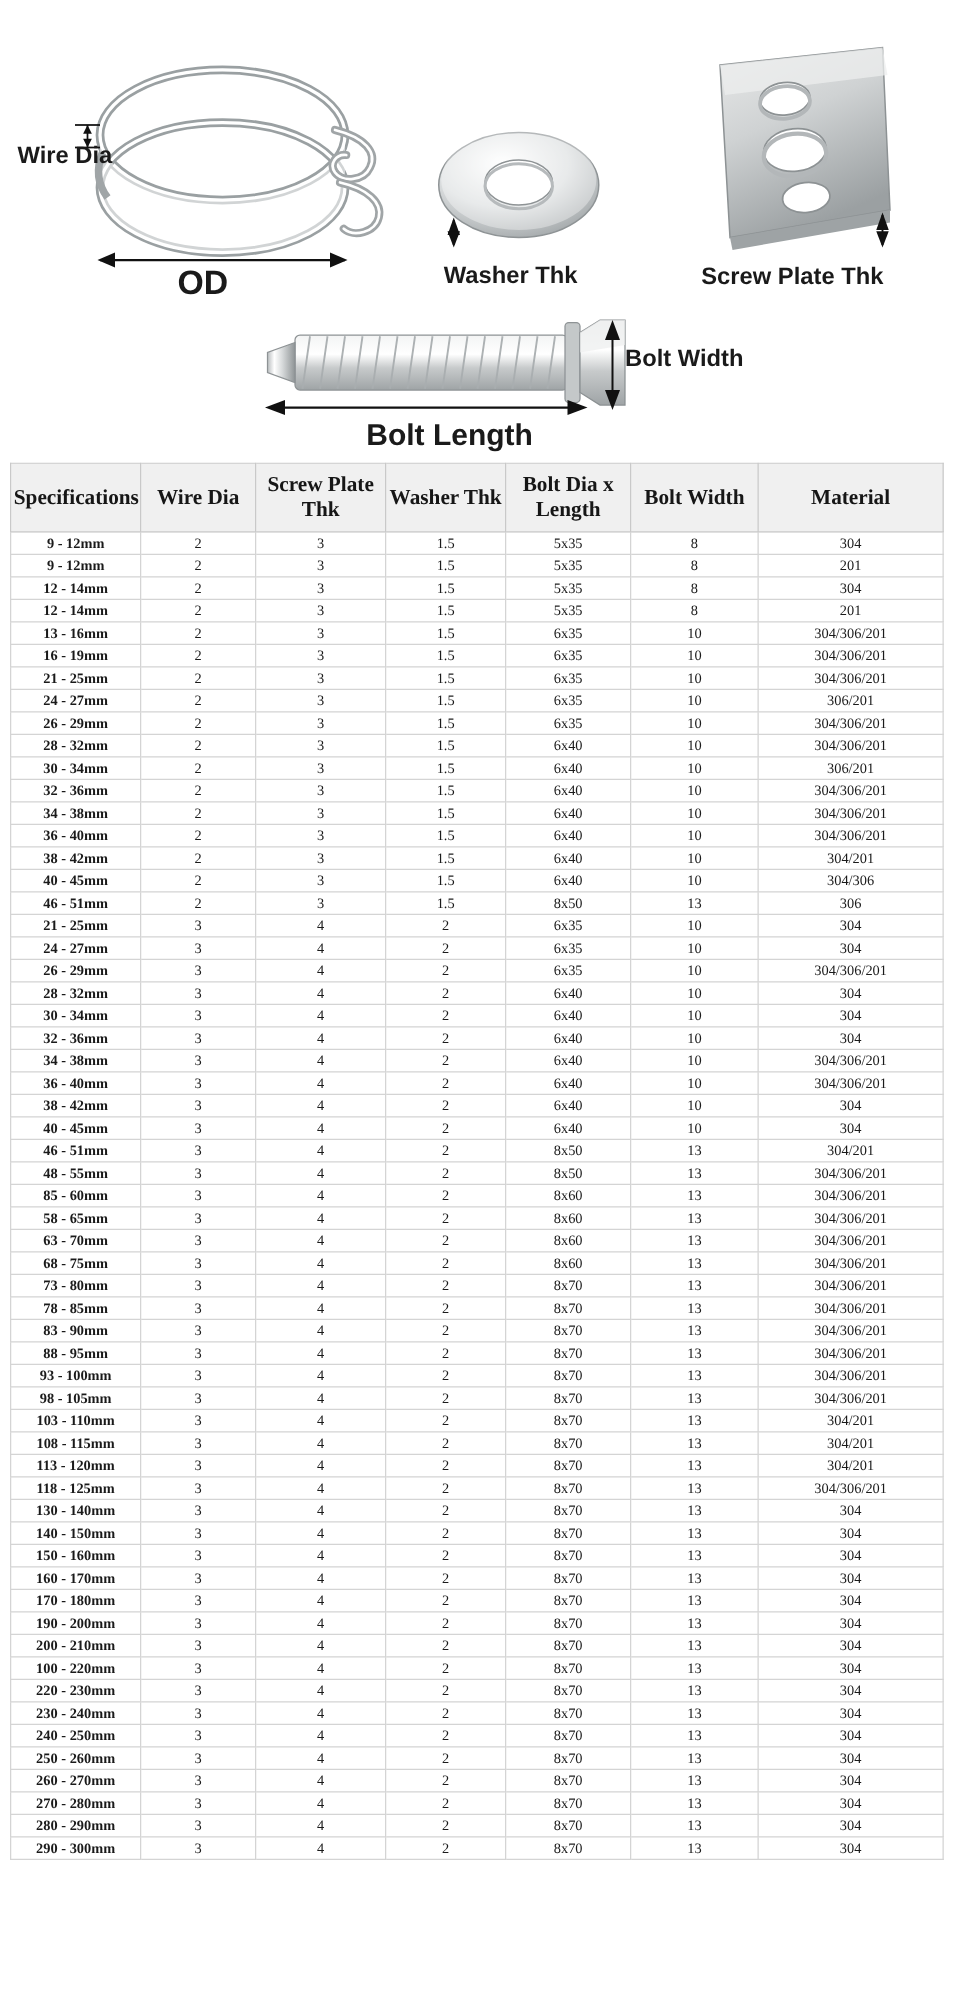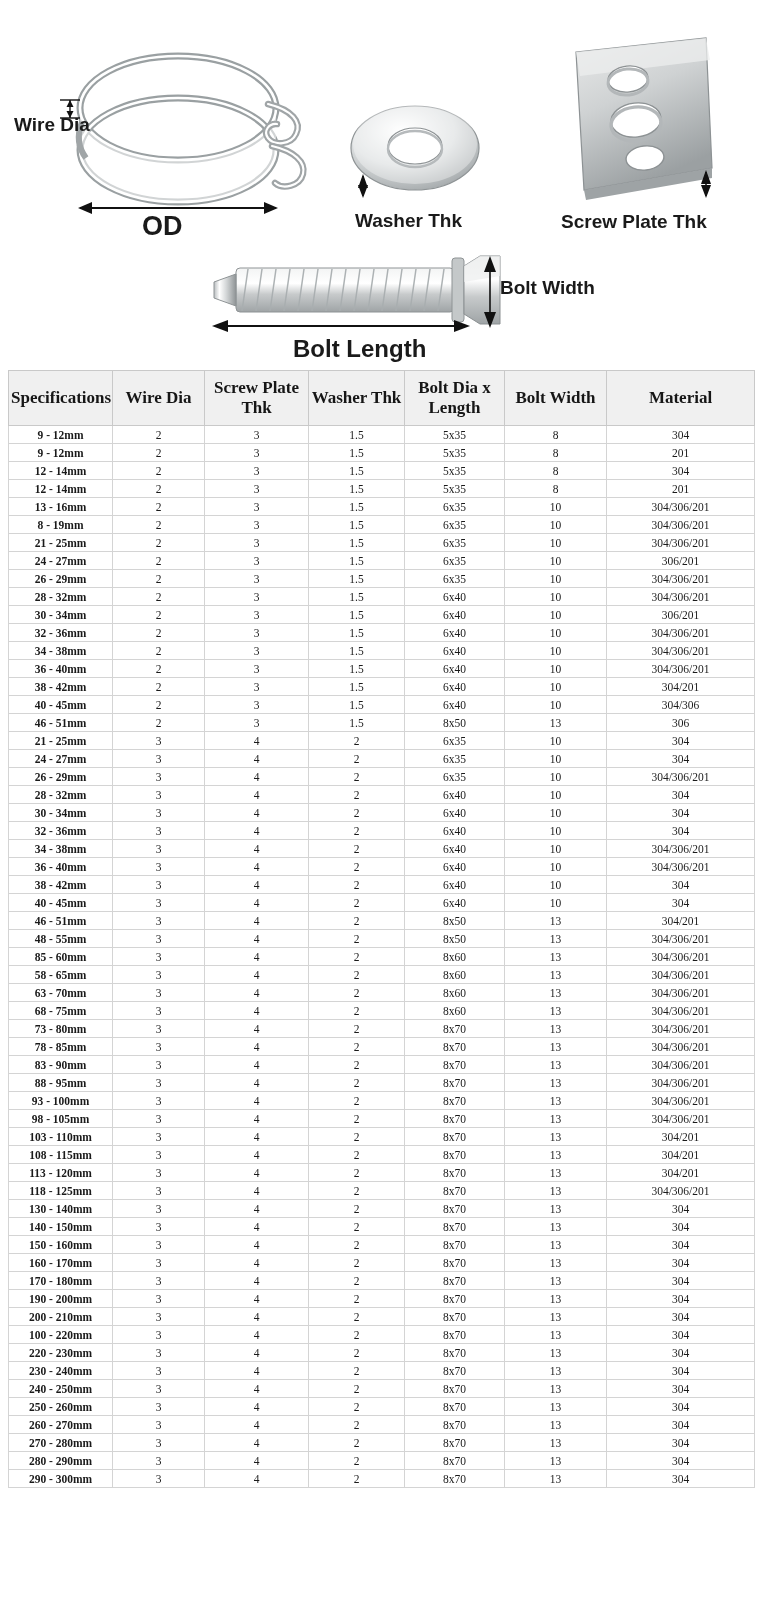--- a/index.html
+++ b/index.html
@@ -294,21 +294,21 @@
           <tr>
             <td class="spec-col">13 - 16mm</td>
             <td>2</td>
             <td>3</td>
             <td>1.5</td>
             <td>6x35</td>
             <td>10</td>
             <td>304/306/201</td>
           </tr>
           <tr>
-            <td class="spec-col">8 - 19mm</td>
+            <td class="spec-col">16 - 19mm</td>
             <td>2</td>
             <td>3</td>
             <td>1.5</td>
             <td>6x35</td>
             <td>10</td>
             <td>304/306/201</td>
           </tr>
           <tr>
             <td class="spec-col">21 - 25mm</td>
             <td>2</td>

